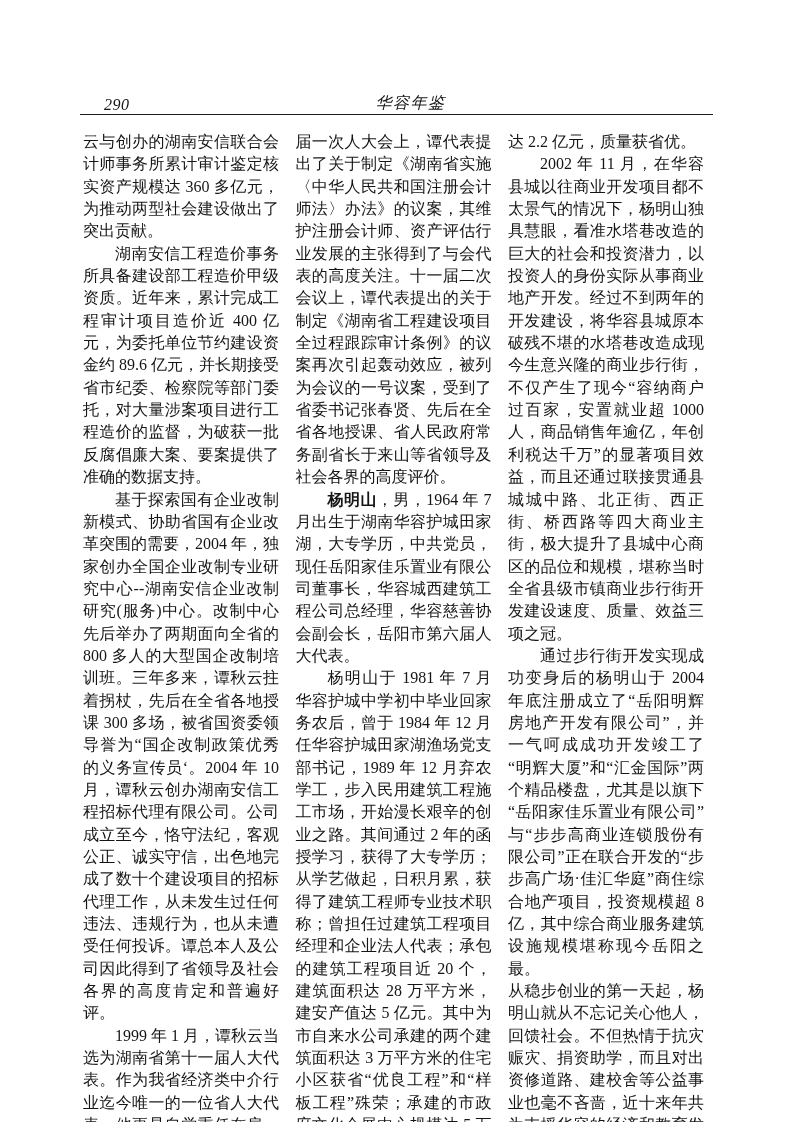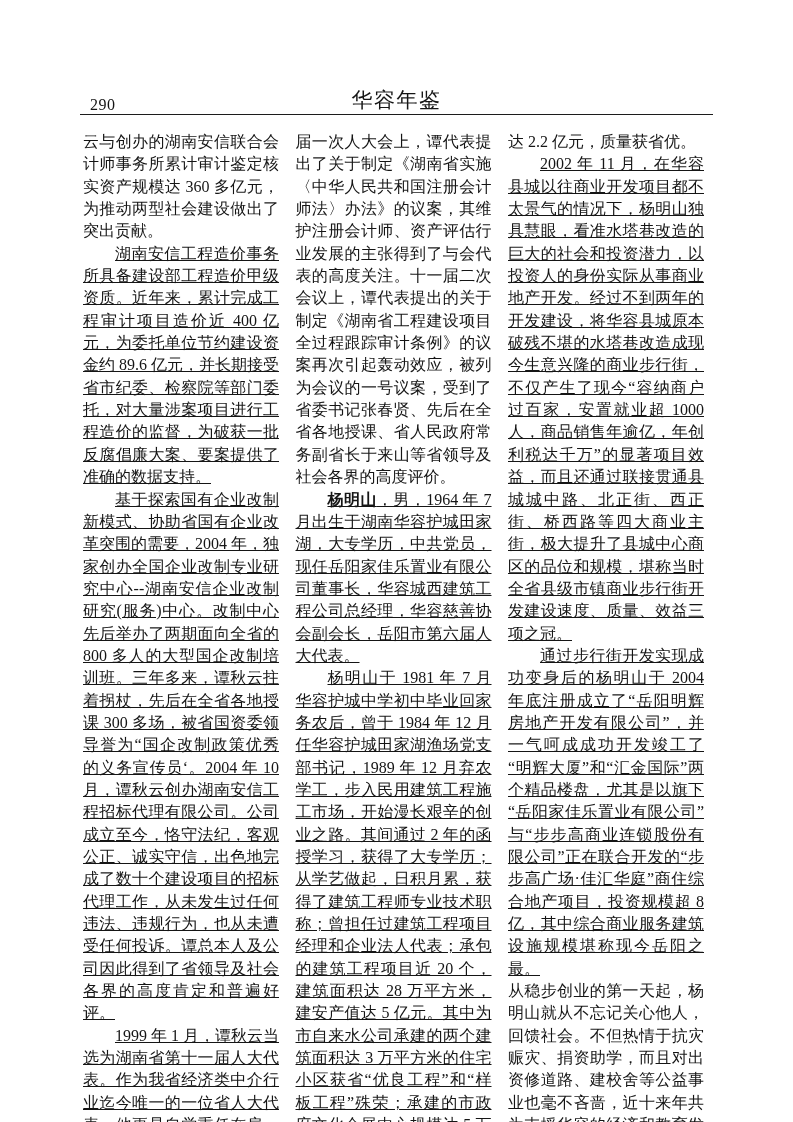--- a/index.html
+++ b/index.html
@@ -12,38 +12,39 @@
     width: 793px;
     height: 1122px;
     background: #ffffff;
     color: #151515;
     font-family: "Liberation Serif", "DejaVu Serif", serif;
     overflow: hidden;
   }
   .header {
     position: absolute;
     top: 90px;
-    left: 80px;
+    left: 94px;
     width: 633px;
     height: 24px;
+    font-style: italic;
   }
   .page-number {
     position: absolute;
     left: 10px;
     bottom: 0;
     font-size: 16px;
     letter-spacing: 0.5px;
   }
   .header-title {
     position: absolute;
     left: 0;
     right: 0;
     bottom: 0;
     text-align: center;
-    font-size: 21px;
+    font-size: 16px;
     letter-spacing: 1.5px;
   }
   .header-rule {
     position: absolute;
     top: 114px;
     left: 80px;
     width: 633px;
     height: 0;
     border-top: 1.6px solid #1c1c1c;
   }
@@ -61,21 +62,20 @@
     line-height: 22.35px;
     text-align: justify;
     overflow-wrap: break-word;
   }
   .col p {
     margin: 0;
     padding: 0;
   }
   .col p.indent {
     text-indent: 2em;
-    text-decoration: underline;
   }
   .person-name {
     font-family: "Liberation Sans", "DejaVu Sans", sans-serif;
     font-weight: 700;
   }
 </style>
 </head>
 <body>
 
 <div class="page">

